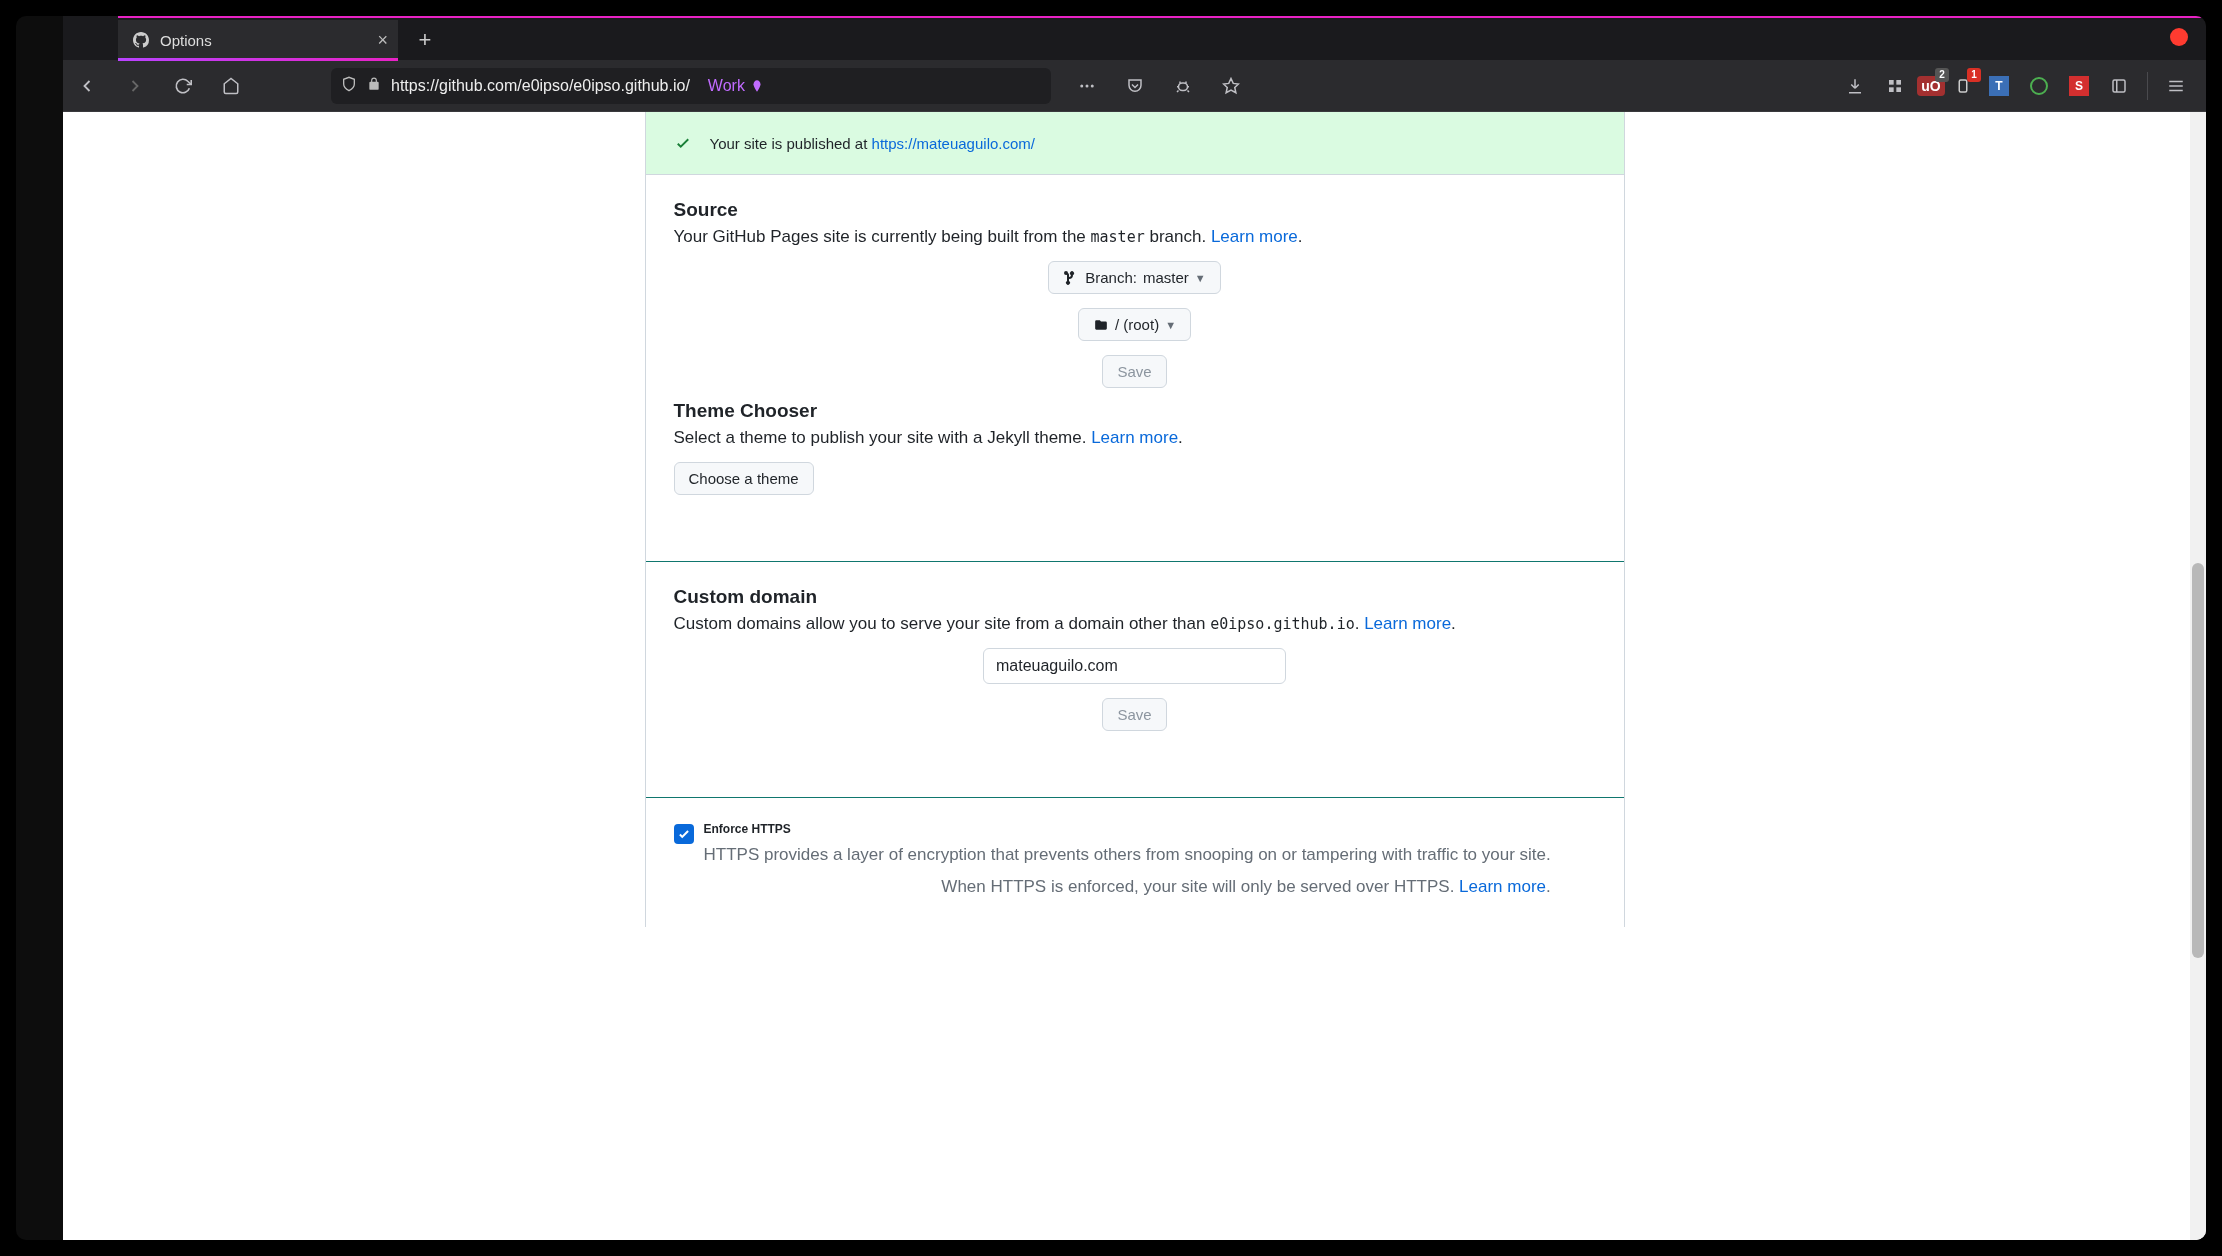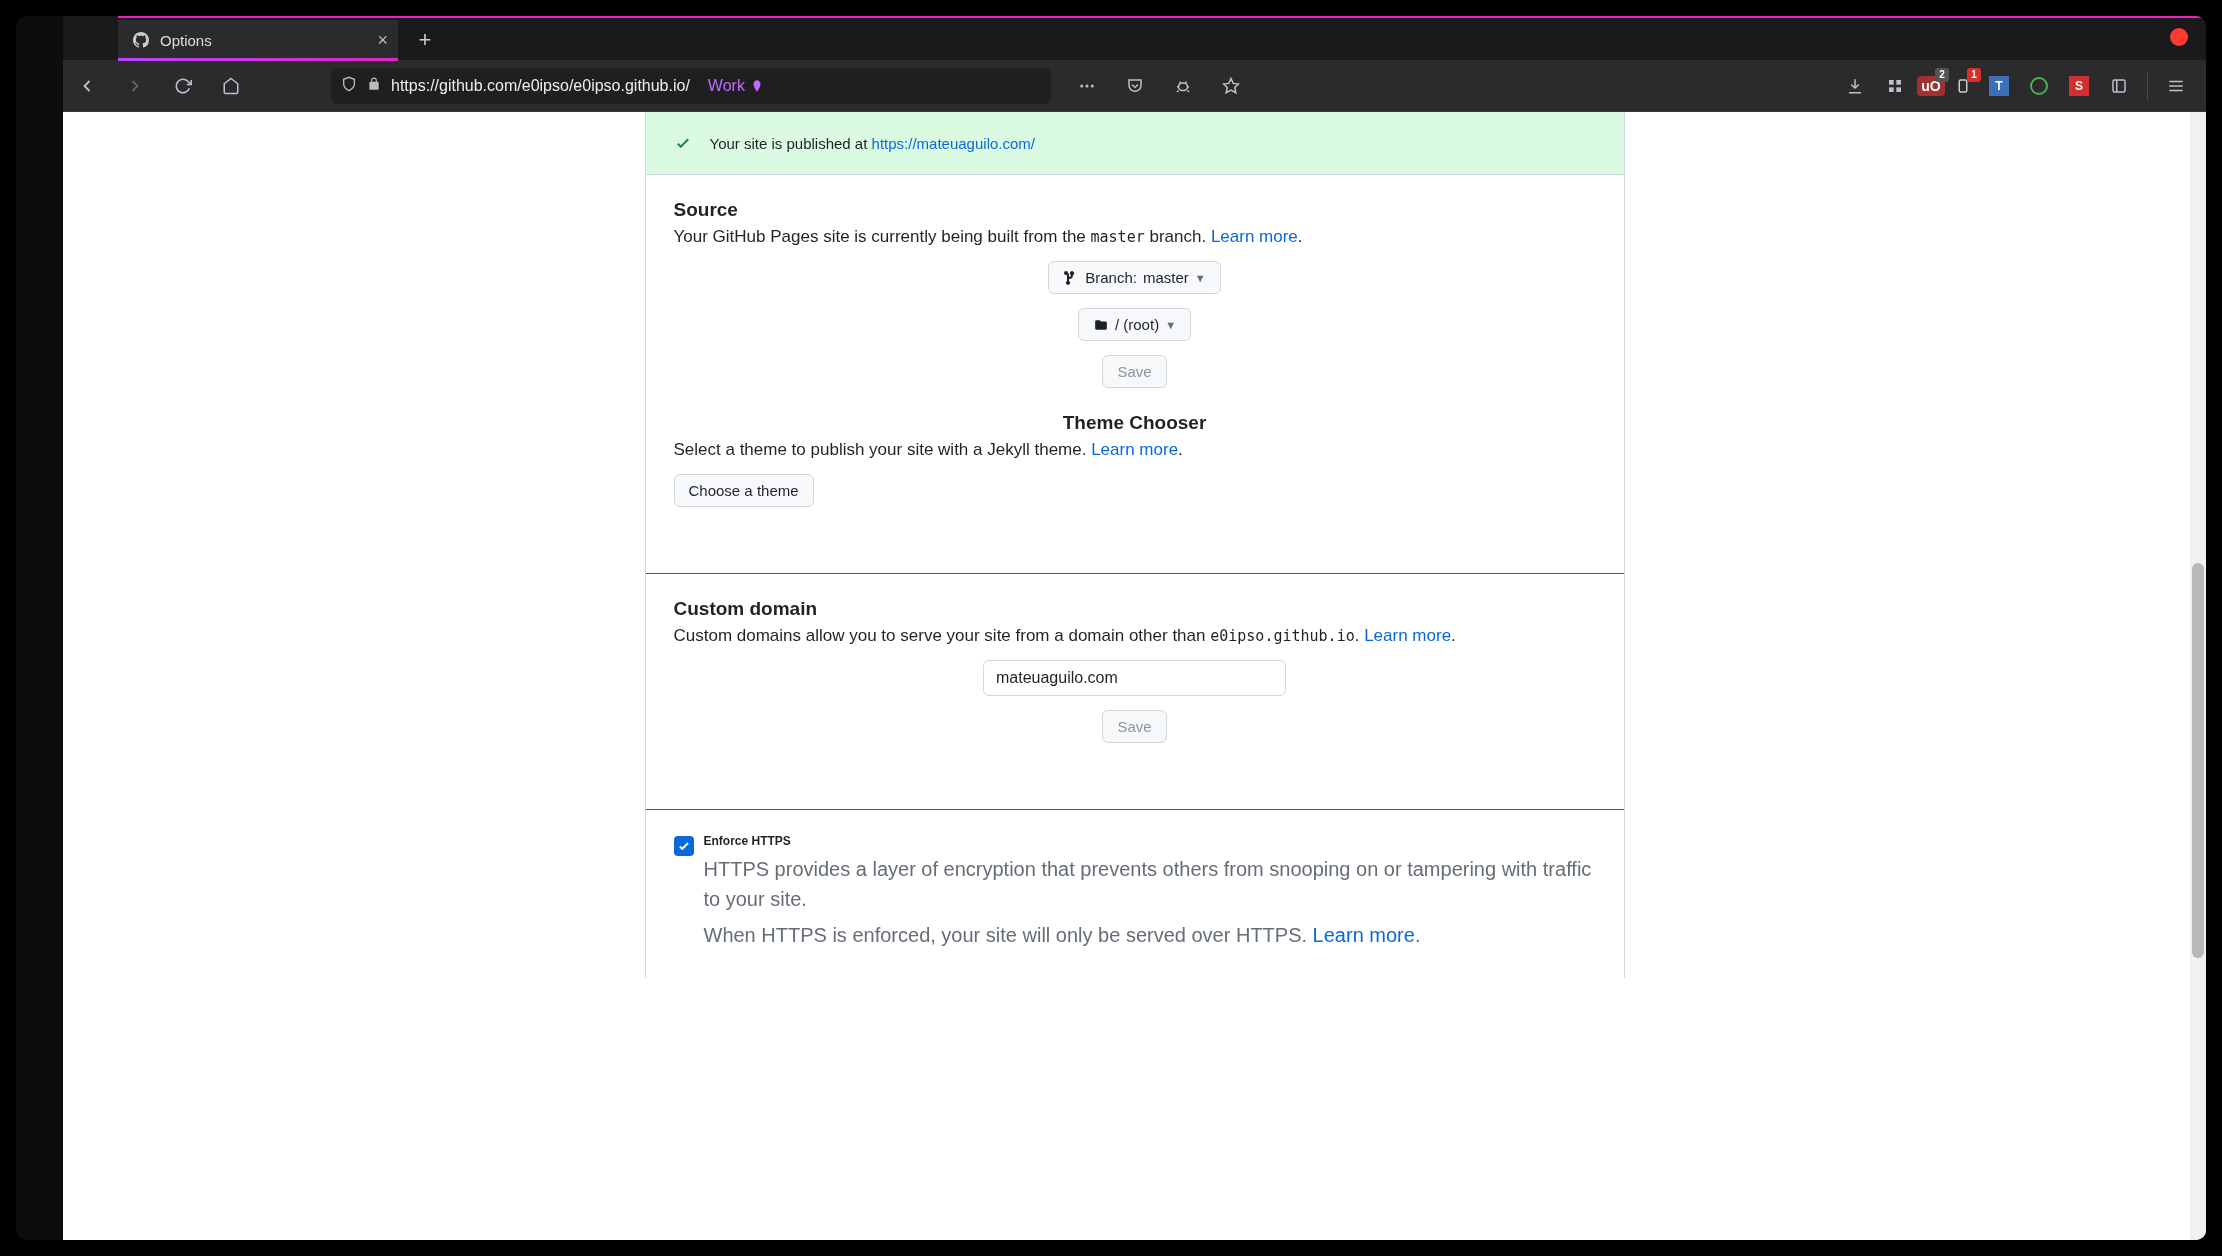--- a/index.html
+++ b/index.html
@@ -215,21 +215,21 @@
     width:20px; height:20px;
     background:#0969da;
     border-radius:4px;
     display:flex; align-items:center; justify-content:center;
     flex-shrink:0;
     margin-top:2px;
     cursor:pointer;
   }
   .checkbox svg { color:#fff; }
   .check-content .check-label { font-size:12px; font-weight:600; color:#1f2328; }
-  .check-content .sub { font-size:20px; color:#656d76; margin-top:6px; line-height:1.5; padding-left:0; }
+  .check-content .sub { font-size:17px; color:#656d76; margin-top:6px; line-height:1.5; padding-left:0;text-align:right; }
   .sub a { color:#0969da; }
   .big-scrollbar {
     position:absolute;
     right:0; top:0; bottom:0;
     width:16px;
     background:#f1f1f1;
   }
   .big-scrollbar .thumb {
     position:absolute;
     right:2px; left:2px;
@@ -404,21 +404,21 @@
           <button class="btn">
             <svg width="16" height="14" viewBox="0 0 24 24" fill="currentColor">
                 <path d="M10 4H4a2 2 0 00-2 2v12a2 2 0 002 2h16a2 2 0 002-2V8a2 2 0 00-2-2h-8l-2-2z"></path>
               </svg>
             <span>/ (root)</span>
             <span class="caret">▼</span>
           </button>
           <button class="btn disabled">Save</button>
         </div>
 
-        <h3 style="margin-top:24px;text-align:center;">Theme Chooser</h3>
+        <h3 style="margin-top:12px;">Theme Chooser</h3>
         <p class="desc">
           <span>Select a theme to publish your site with a Jekyll theme. </span><a href="#">Learn more</a>.
         </p>
         <button class="btn">Choose a theme</button>
       </div>
 
       <div class="section section-divided">
         <h3>Custom domain</h3>
         <p class="desc">
           <span>Custom domains allow you to serve your site from a domain other than </span><span class="mono">e0ipso.github.io</span><span>. </span><a href="#">Learn more</a>.

